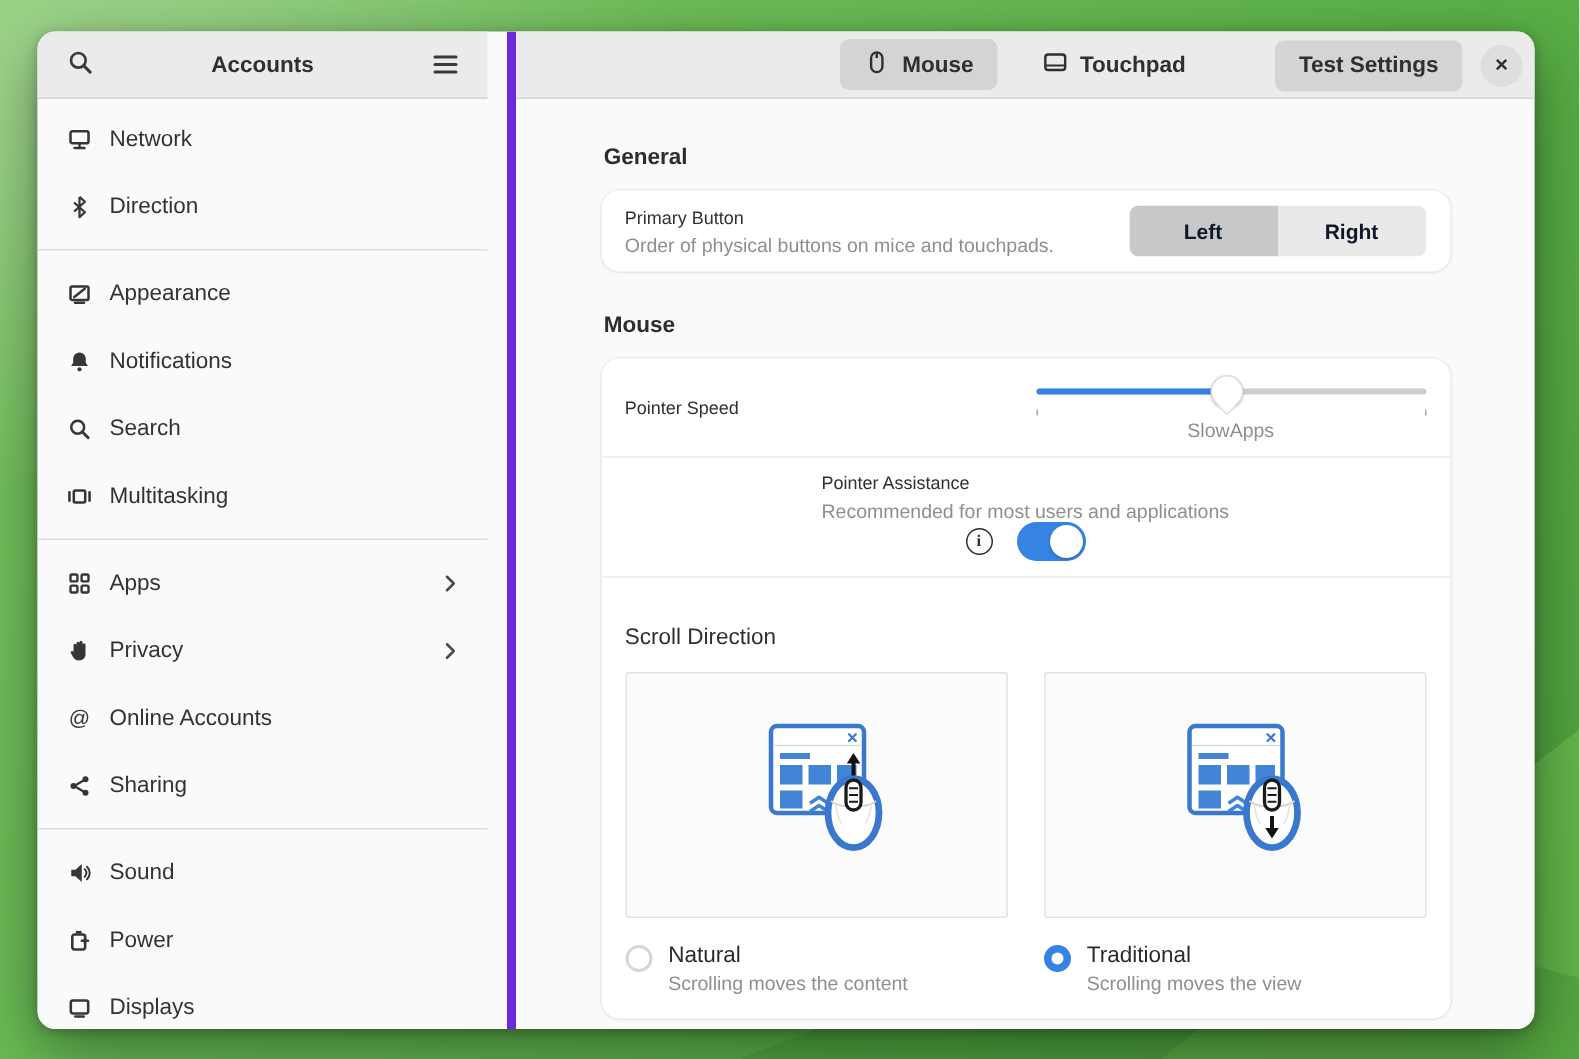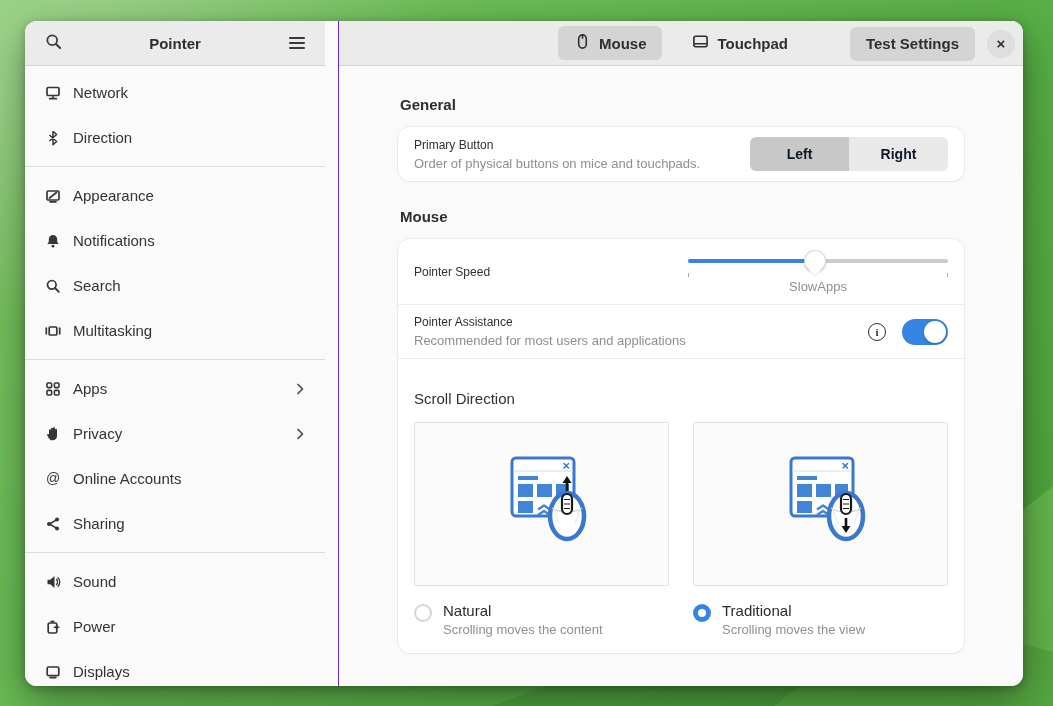--- a/index.html
+++ b/index.html
@@ -36,41 +36,41 @@
   .hamburger span { display:block; height:1.8px; background:#3a3a3a; border-radius:1px; }
 
   .sidebar-list { flex:1; overflow:hidden; padding-top:4px; }
   .sb-item { height:45px; display:flex; align-items:center; padding:0 18px 0 20px; cursor:pointer; }
   .sb-icon { width:16px; height:16px; flex:0 0 16px; margin-right:12px; color:#363636; display:flex; align-items:center; justify-content:center; }
   .sb-label { font-size:15px; color:#333; }
   .sb-chevron { margin-left:auto; color:#4a4a4a; display:flex; }
   .sb-sep { height:1px; background:#dcdcdc; margin:6px 0; }
 
   
-  .main { flex:1; display:flex; flex-direction:column; border-left:1px solid #6d28d9; background:#fafafa; min-width:0;margin-left:13px; }
+  .main { flex:1; display:flex; flex-direction:column; border-left:6px solid #6d28d9; background:#fafafa; min-width:0;margin-left:13px; }
   .tab-group { margin:0 auto; display:flex; gap:14px; align-items:center; }
   .tab { height:34px; display:flex; align-items:center; gap:8px; padding:0 16px; border-radius:6px;
     font-size:15px; font-weight:bold; color:#2f2f2f; border:none; background:transparent; cursor:pointer; }
   .tab.active { background:#d4d4d4; }
   .hdr-right { position:absolute; right:8px; top:5.5px; display:flex; align-items:center; gap:12px; }
   .btn { height:34px; padding:0 16px; border:none; border-radius:6px; background:#d4d4d4;
     font-size:15px; font-weight:bold; color:#2f2f2f; font-family:inherit; cursor:pointer; }
   .close-btn { width:28px; height:28px; border-radius:50%; border:none; background:#dedede;
     font-size:15px; font-weight:bold; color:#2f2f2f; line-height:1; cursor:pointer;
     display:flex; align-items:center; justify-content:center; }
 
   .main-body { flex:1; overflow:hidden; padding-top:30px; }
   .content { width:566px; margin:0 auto; }
   .section-heading { font-size:15px; font-weight:bold; color:#2d2d2d; margin:0 0 14px 2px; }
   .section-heading.second { margin-top:27px; }
 
   .card { background:#fff; border-radius:12px;
     box-shadow:0 0 0 1px rgba(0,0,0,.045), 0 1px 3px rgba(0,0,0,.05); }
   .row { display:flex; align-items:center; padding:10px 16px; }
-  .row + .row { border-top:1px solid #ededed; }
+  .row + .row { border-top:1px solid #ededed;flex-direction:column; }
   .row-text { display:flex; flex-direction:column; justify-content:center; }
   .row-title { font-size:12px; color:#303030; }
   .row-sub { font-size:13px; color:#8f8f8f; margin-top:4px; }
   .spacer { flex:1; }
 
   
   .segmented { display:flex; height:34px; border-radius:6px; overflow:hidden; }
   .seg { width:99px; display:flex; align-items:center; justify-content:center;
     font-size:14px; font-weight:bold; color:#0f172a; border:none; cursor:pointer; font-family:inherit; }
   .seg.active { background:#c8c8c8; }
@@ -130,21 +130,21 @@
   <div class="sidebar">
     <div class="pane-header">
       <button class="icon-btn">
         <span>
           <svg width="17" height="17" viewBox="0 0 16 16">
               <circle cx="6.8" cy="6.8" r="4.6" fill="none" stroke="#3a3a3a" stroke-width="1.7"></circle>
               <line x1="10.3" y1="10.3" x2="14.2" y2="14.2" stroke="#3a3a3a" stroke-width="1.9" stroke-linecap="round"></line>
             </svg>
         </span>
       </button>
-      <div class="sb-title">Pointer</div>
+      <div class="sb-title">Accounts</div>
       <button class="icon-btn">
         <span class="hamburger">
             <span></span>
             <span></span>
             <span></span>
           </span>
       </button>
     </div>
 
     <div class="sidebar-list">

